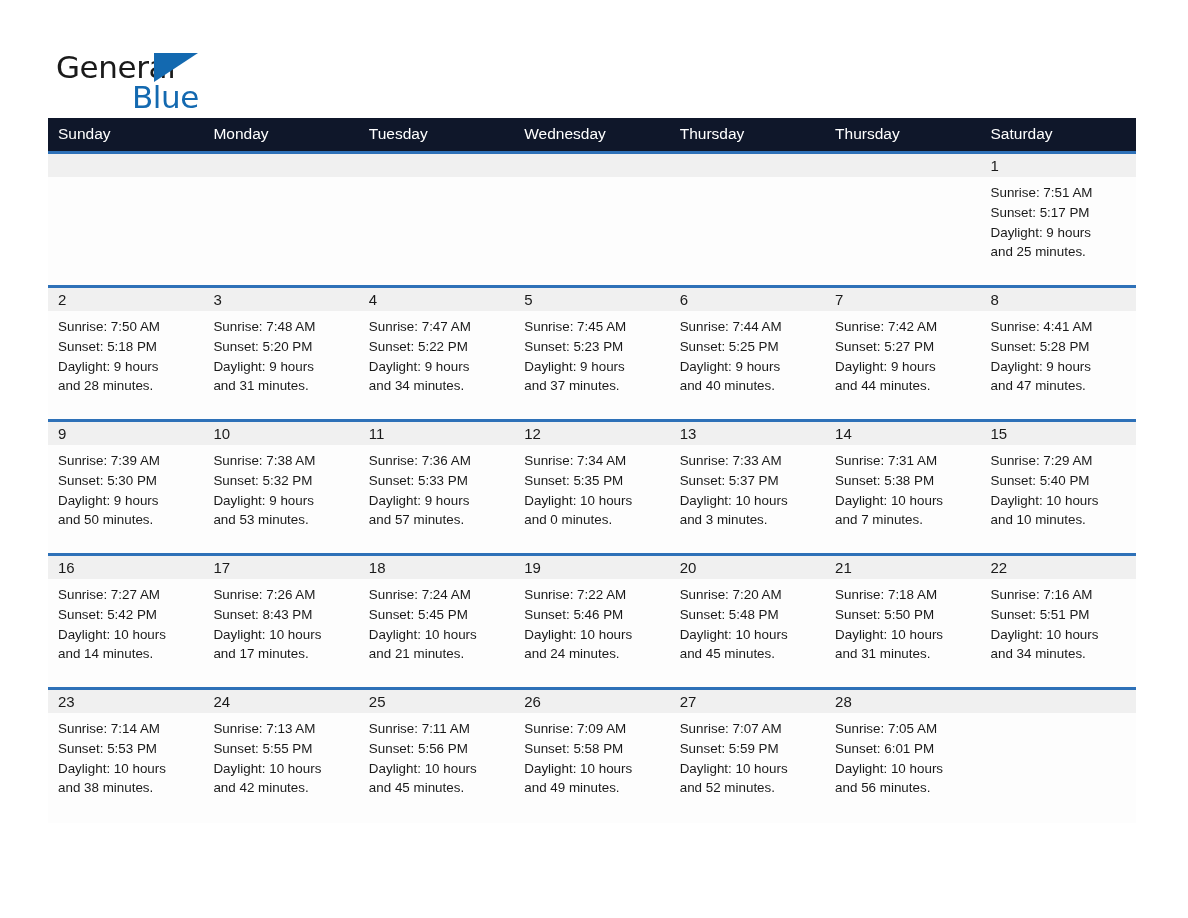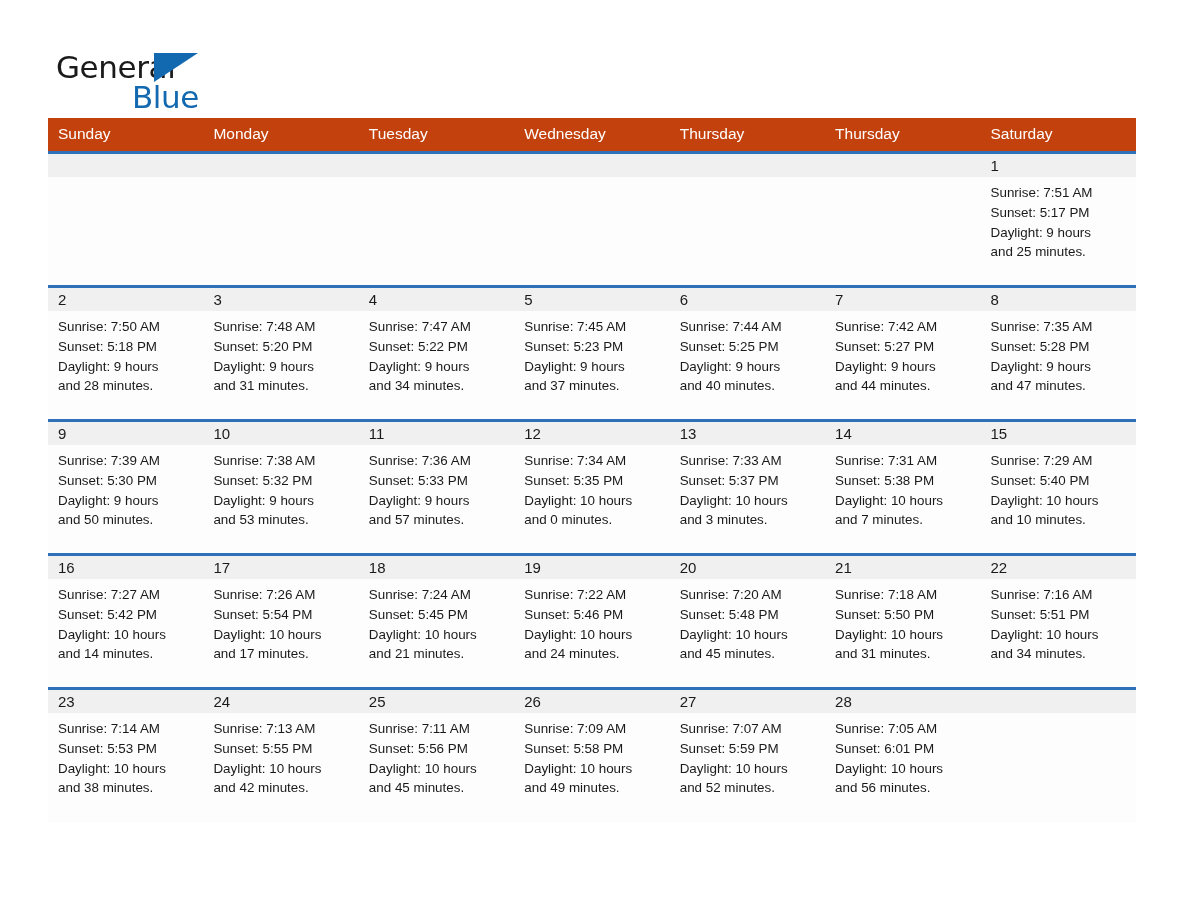--- a/index.html
+++ b/index.html
@@ -87,21 +87,21 @@
   
   .calendar {
     margin: 0 52px 0 48px;
     width: 1088px;
     border-collapse: collapse;
     table-layout: fixed;
   }
   .calendar col { width: 155.4px; }
 
   thead th {
-    background: #c2410c;
+    background: #0f172a;
     color: #ffffff;
     font-size: 15.5px;
     font-weight: 400;
     text-align: left;
     padding: 7px 0 8px 10px;
     height: 30px;
     border: none;
   }
 
   tbody tr.week-row { height: 134px; }
@@ -248,21 +248,21 @@
             <div class="info">
               <div>Sunrise: 7:42 AM</div>
               <div>Sunset: 5:27 PM</div>
               <div>Daylight: 9 hours</div>
               <div>and 44 minutes.</div>
             </div>
           </td>
           <td class="day-cell">
             <div class="date-band">8</div>
             <div class="info">
-              <div>Sunrise: 7:35 AM</div>
+              <div>Sunrise: 4:41 AM</div>
               <div>Sunset: 5:28 PM</div>
               <div>Daylight: 9 hours</div>
               <div>and 47 minutes.</div>
             </div>
           </td>
         </tr>
         <tr class="week-row">
           <td class="day-cell">
             <div class="date-band">9</div>
             <div class="info">
@@ -334,21 +334,21 @@
               <div>Sunrise: 7:27 AM</div>
               <div>Sunset: 5:42 PM</div>
               <div>Daylight: 10 hours</div>
               <div>and 14 minutes.</div>
             </div>
           </td>
           <td class="day-cell">
             <div class="date-band">17</div>
             <div class="info">
               <div>Sunrise: 7:26 AM</div>
-              <div>Sunset: 5:54 PM</div>
+              <div>Sunset: 8:43 PM</div>
               <div>Daylight: 10 hours</div>
               <div>and 17 minutes.</div>
             </div>
           </td>
           <td class="day-cell">
             <div class="date-band">18</div>
             <div class="info">
               <div>Sunrise: 7:24 AM</div>
               <div>Sunset: 5:45 PM</div>
               <div>Daylight: 10 hours</div>

